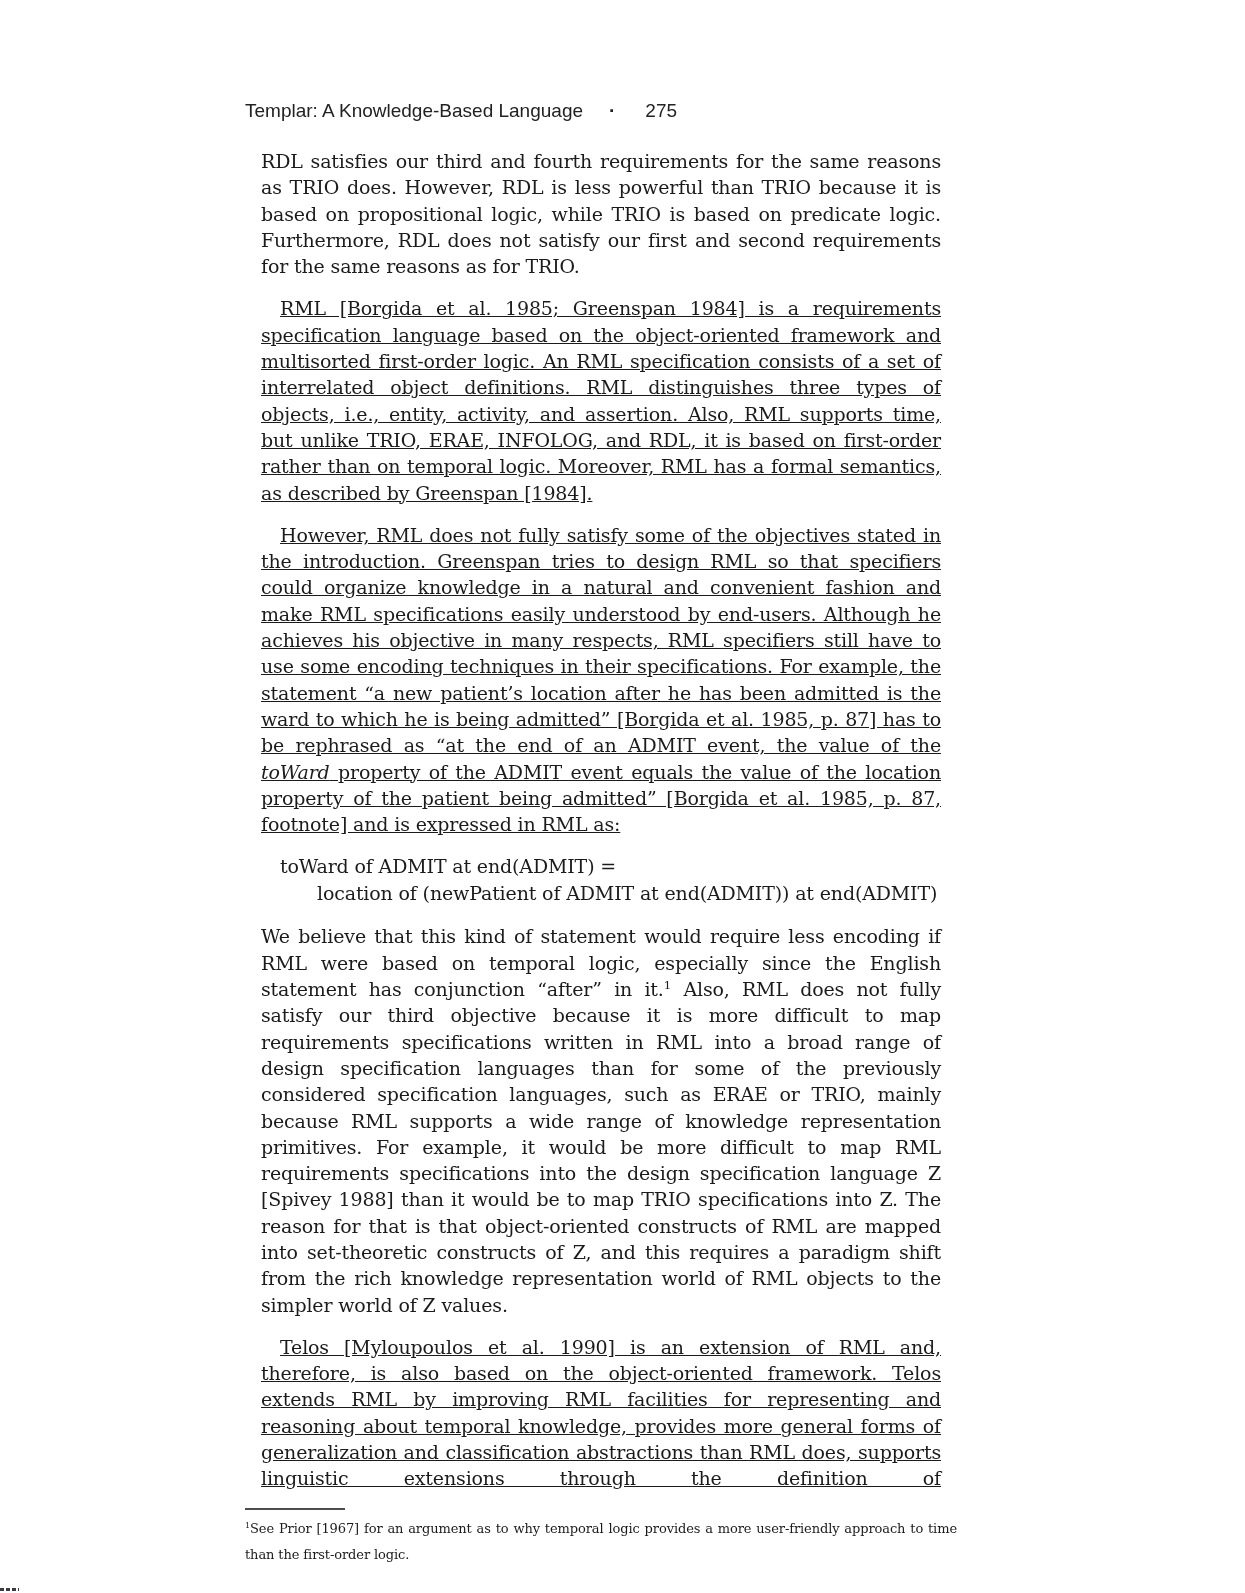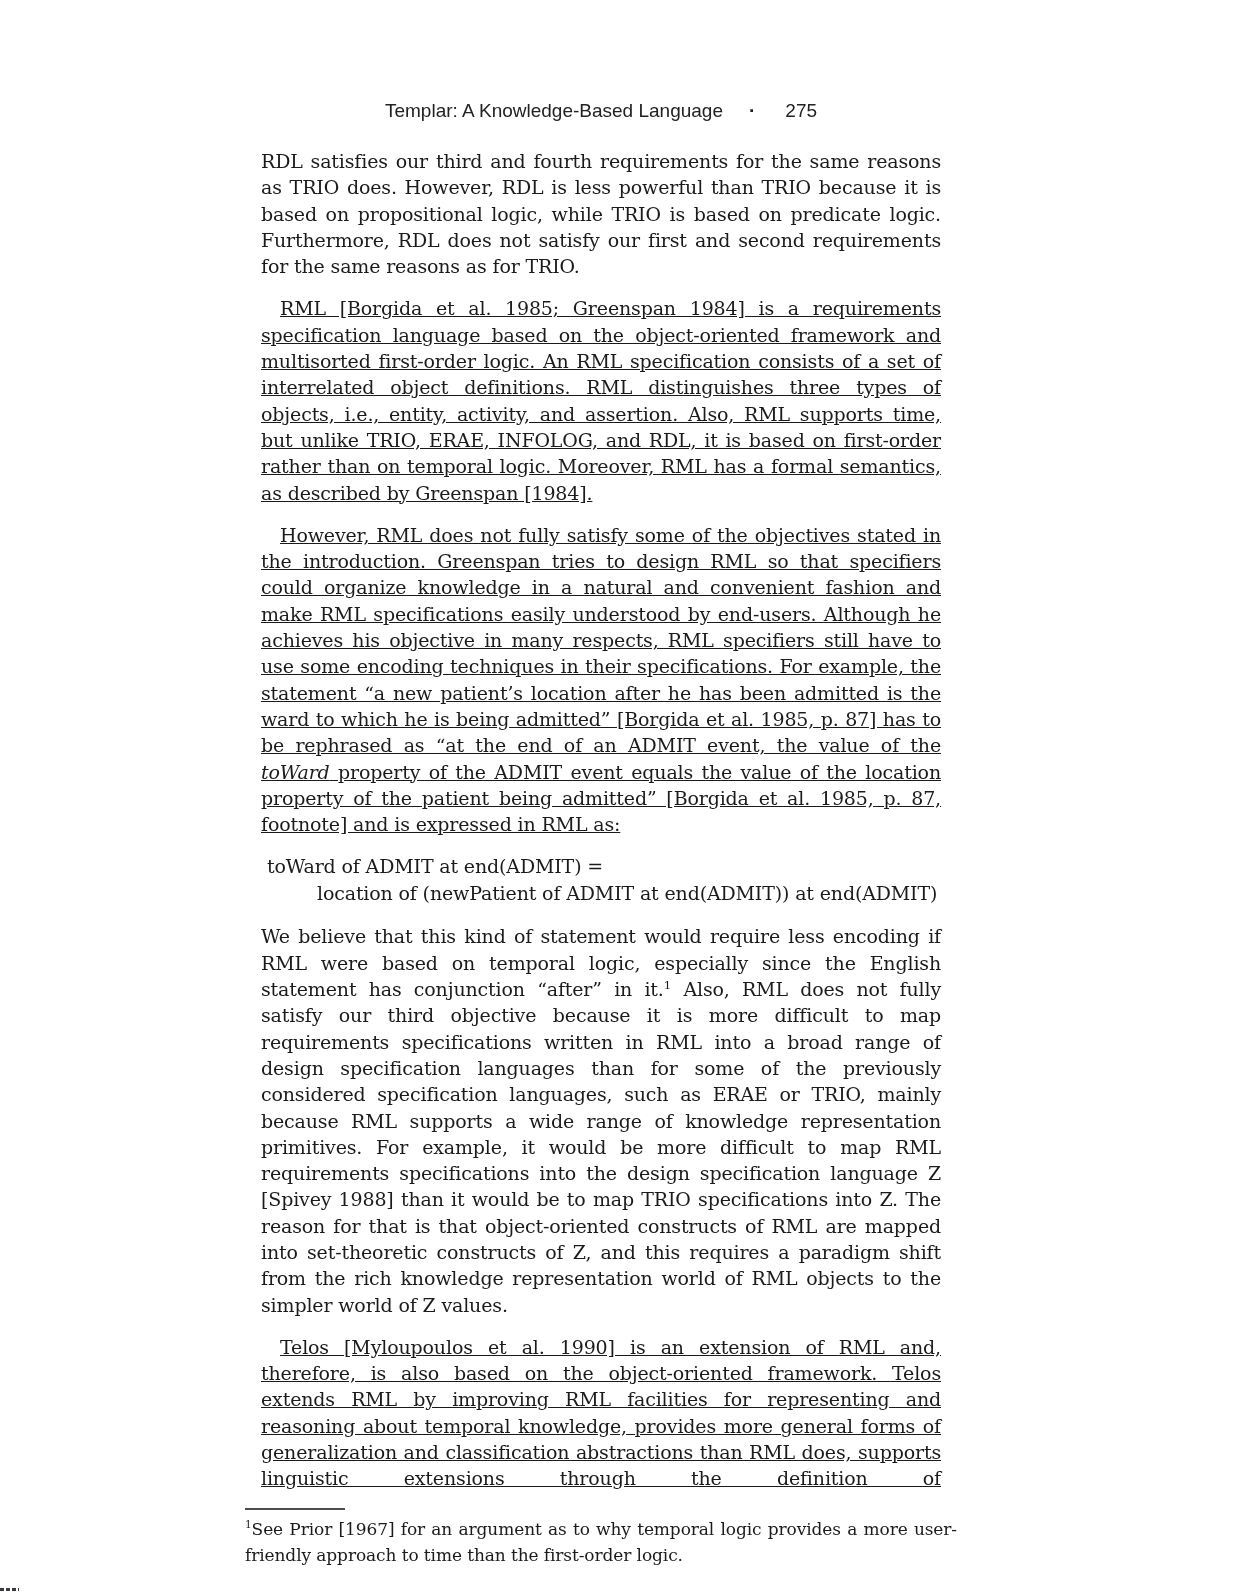--- a/index.html
+++ b/index.html
@@ -19,21 +19,21 @@
     position: absolute;
     left: 245px;
     top: 100px;
     width: 712px;
     font-family: "DejaVu Serif", serif;
   }
   .running-header {
     font-family: "Liberation Sans", sans-serif;
     font-size: 19px;
     line-height: 22px;
-    text-align: center;
+    text-align: left;
     color: #222222;
     margin: 0 0 26px 0;
     white-space: nowrap;
   }
   .running-header .sep {
     display: inline-block;
     margin: 0 30px 0 26px;
     font-weight: bold;
   }
   .body-text .para {
@@ -49,31 +49,31 @@
     font-size: 0.62em;
     line-height: 0;
     vertical-align: super;
   }
   .codeblock {
     margin: 9px 0 14px 0;
     font-size: 19px;
     line-height: 27px;
     letter-spacing: -0.15px;
   }
-  .codeline.level1 { margin-left: 22px; }
+  .codeline.level1 { margin-left: 35px; }
   .codeline.level2 { margin-left: 72px; }
   .footnote-rule {
     width: 100px;
     height: 0;
     border-top: 2px solid #4d4d4d;
     margin: 16px 0 6px 0;
   }
   .footnote {
     margin: 0;
-    font-size: 17px;
+    font-size: 13px;
     line-height: 26.5px;
     letter-spacing: -0.1px;
     text-align: justify;
   }
   .journal-footer {
     margin-top: 22px;
     font-size: 23px;
     line-height: 22px;
     text-align: right;
     white-space: nowrap;

